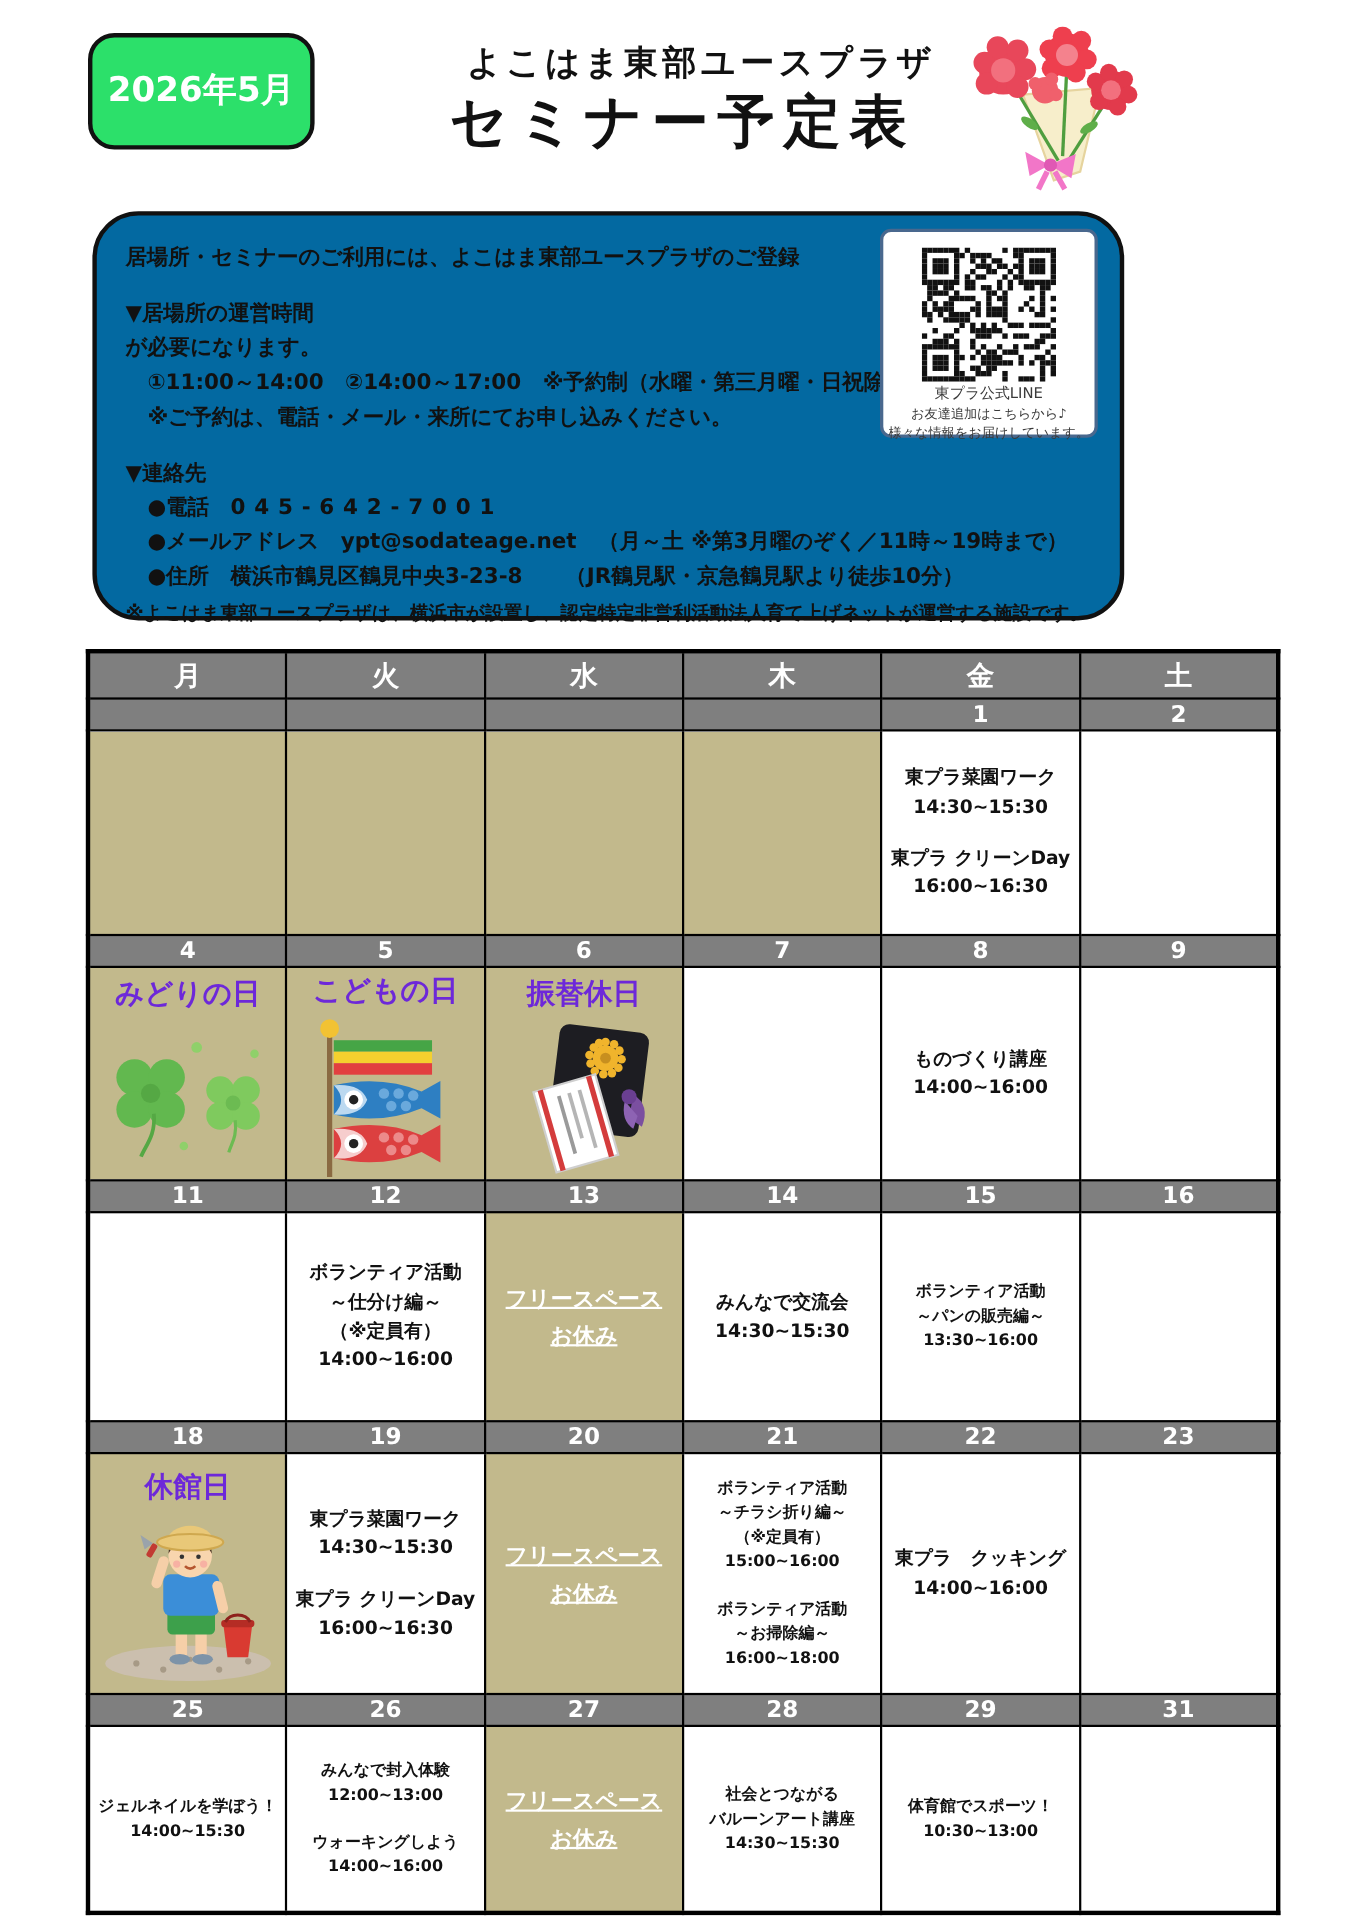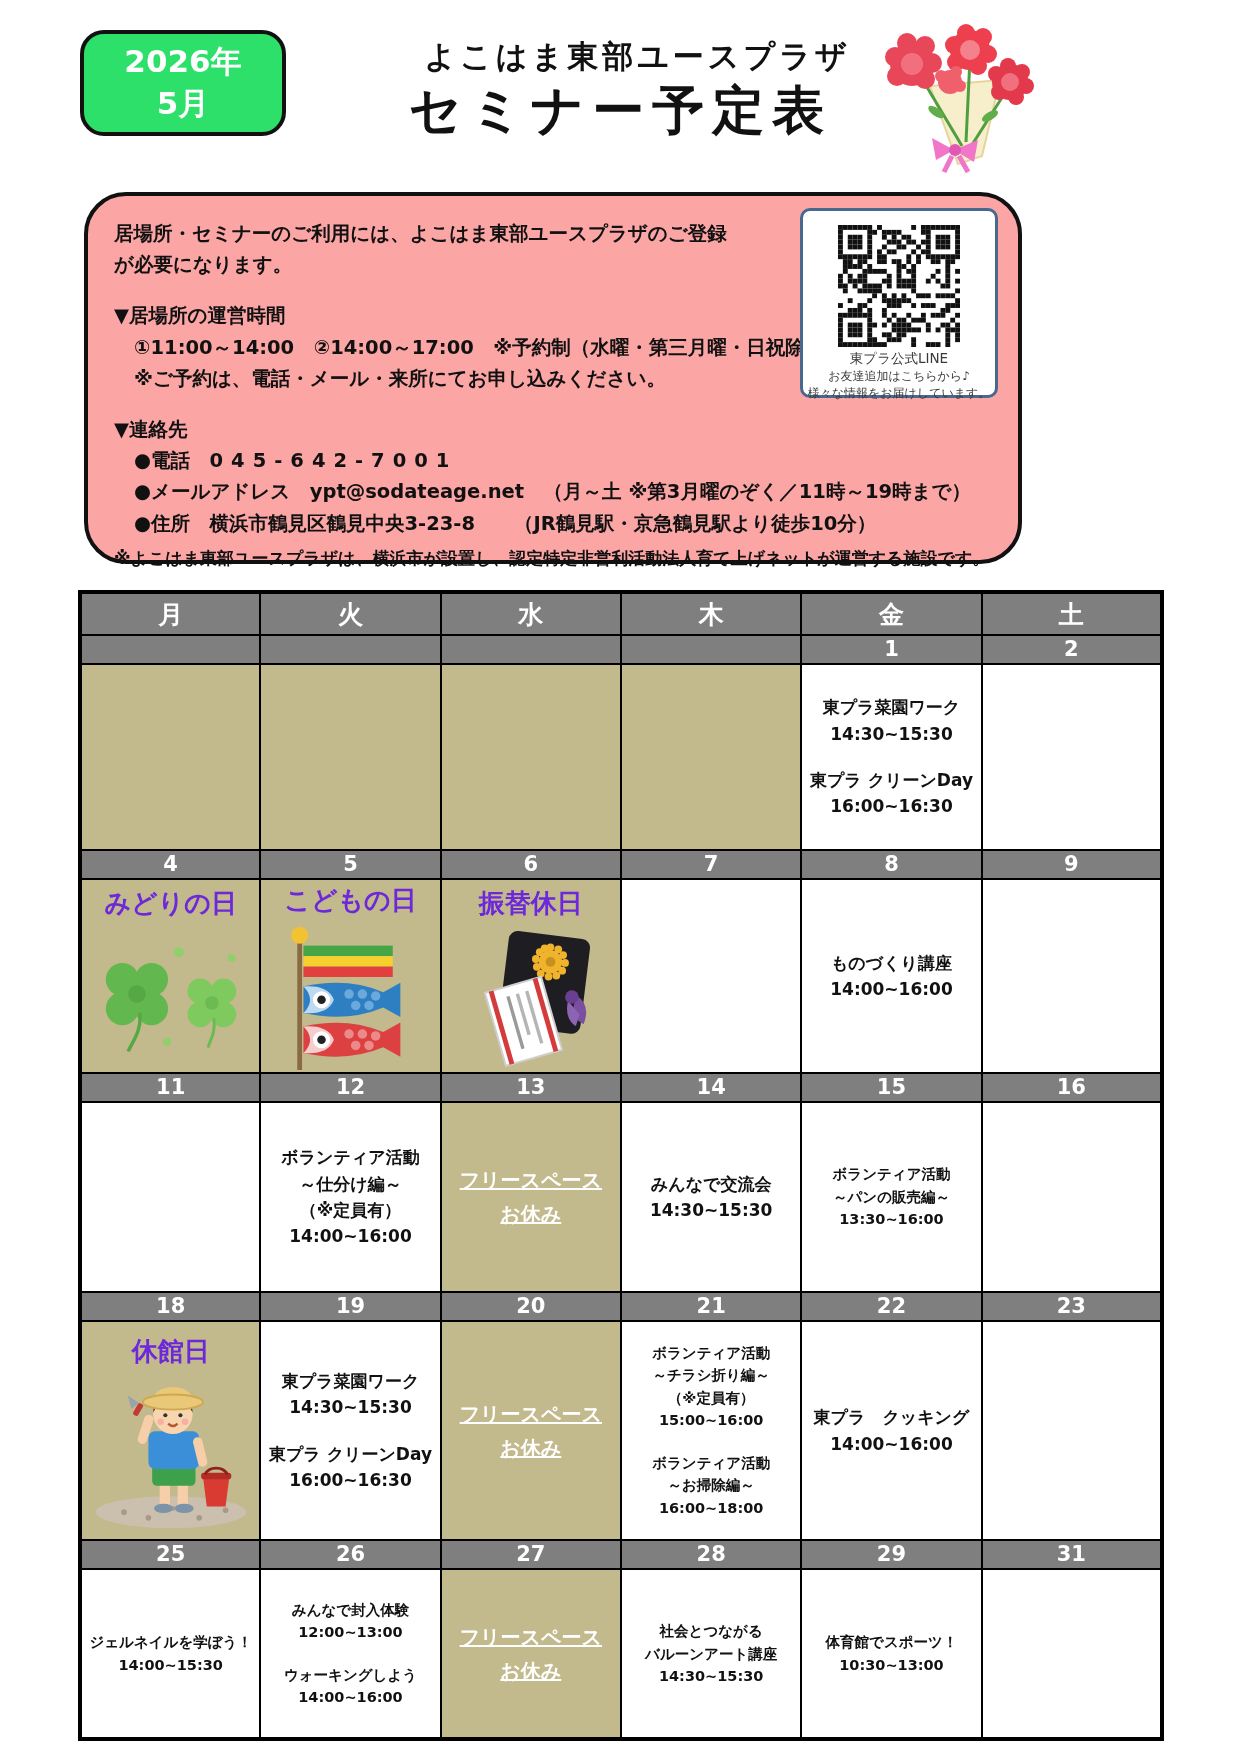--- a/index.html
+++ b/index.html
@@ -2,32 +2,32 @@
 <html><head>
 <meta charset="utf-8">
 <style>
   html,body{margin:0;padding:0;background:#fff;}
   body{font-family:"DejaVu Sans","Liberation Sans",sans-serif;color:#111;}
   .page{position:relative;width:1241px;height:1755px;background:#fff;overflow:hidden;}
 
   
   .month-badge{position:absolute;left:80px;top:30px;width:206px;height:106px;
     background:#2ce06a;border:4px solid #111;border-radius:24px;box-sizing:border-box;
-    display:flex;flex-direction:column;align-items:center;justify-content:center;
+    display:flex;flex-direction:row;align-items:center;justify-content:center;
     color:#fff;font-weight:bold;font-size:31px;line-height:1.35;}
   .title-top{position:absolute;top:36px;left:17px;width:100%;text-align:center;
     font-size:31px;font-weight:bold;letter-spacing:4px;}
   .title-main{position:absolute;top:76px;left:0;width:100%;text-align:center;
     font-size:52px;font-weight:bold;letter-spacing:8px;}
   .carnation-wrap{position:absolute;left:866px;top:24px;width:176px;height:150px;}
 
   
   .info-box{position:absolute;left:84px;top:192px;width:938px;height:372px;
     border:4px solid #111;border-radius:42px;box-sizing:border-box;
-    padding:22px 24px 10px 26px;font-weight:bold;background:#fca5a5;}
+    padding:22px 24px 10px 26px;font-weight:bold;background:#0369a1;}
   .info-line{margin:0;font-size:19.5px;line-height:1.6;}
   .info-gap{margin-top:20px;}
   .info-sub{padding-left:20px;}
   .info-note{font-size:17px;margin-top:6px;}
   .phone-digits{letter-spacing:8px;}
 
   
   .qr-box{position:absolute;left:800px;top:208px;width:198px;height:190px;background:#fff;
     border:3px solid #49688e;border-radius:10px;box-sizing:border-box;text-align:center;
     padding-top:14px;z-index:5;}
@@ -111,22 +111,22 @@
       <polygon points="88,126 66,114 70,136" fill="#f276c8"></polygon>
       <polygon points="88,126 112,116 108,138" fill="#f276c8"></polygon>
       <circle cx="89" cy="126" r="6" fill="#e058b4"></circle>
       <path d="M86,132 L78,148" stroke="#f276c8" stroke-width="5" fill="none"></path>
       <path d="M93,132 L102,148" stroke="#f276c8" stroke-width="5" fill="none"></path>
     </svg>
   </div>
 
   <div class="info-box">
     <p class="info-line">居場所・セミナーのご利用には、よこはま東部ユースプラザのご登録</p>
+    <p class="info-line info-gap">▼居場所の運営時間</p>
     <p class="info-line">が必要になります。</p>
-    <p class="info-line info-gap">▼居場所の運営時間</p>
     <p class="info-line info-sub">①11:00～14:00　②14:00～17:00　※予約制（水曜・第三月曜・日祝除く）</p>
     <p class="info-line info-sub">※ご予約は、電話・メール・来所にてお申し込みください。</p>
     <p class="info-line info-gap">▼連絡先</p>
     <p class="info-line info-sub"><span>●電話</span>　<span class="phone-digits">045-642-7001</span></p>
     <p class="info-line info-sub">●メールアドレス　ypt@sodateage.net　（月～土 ※第3月曜のぞく／11時～19時まで）</p>
     <p class="info-line info-sub">●住所　横浜市鶴見区鶴見中央3-23-8　　（JR鶴見駅・京急鶴見駅より徒歩10分）</p>
     <p class="info-line info-note">※よこはま東部ユースプラザは、横浜市が設置し、認定特定非営利活動法人育て上げネットが運営する施設です。</p>
   </div>
 
   <div class="qr-box">

